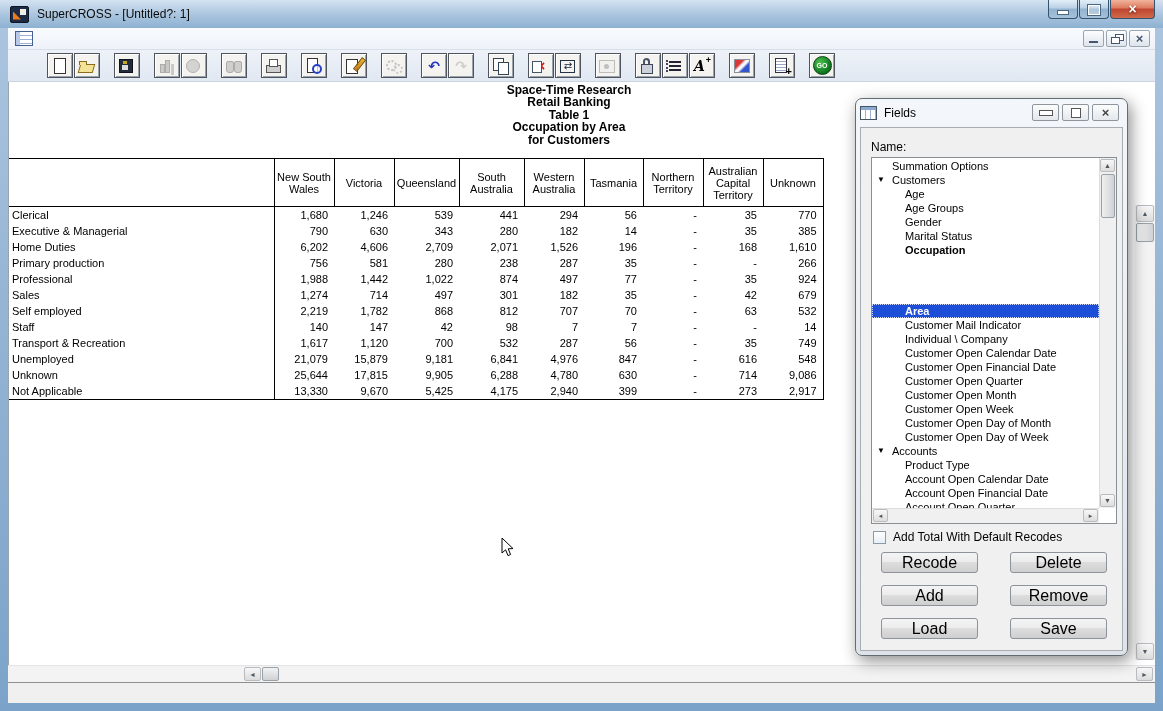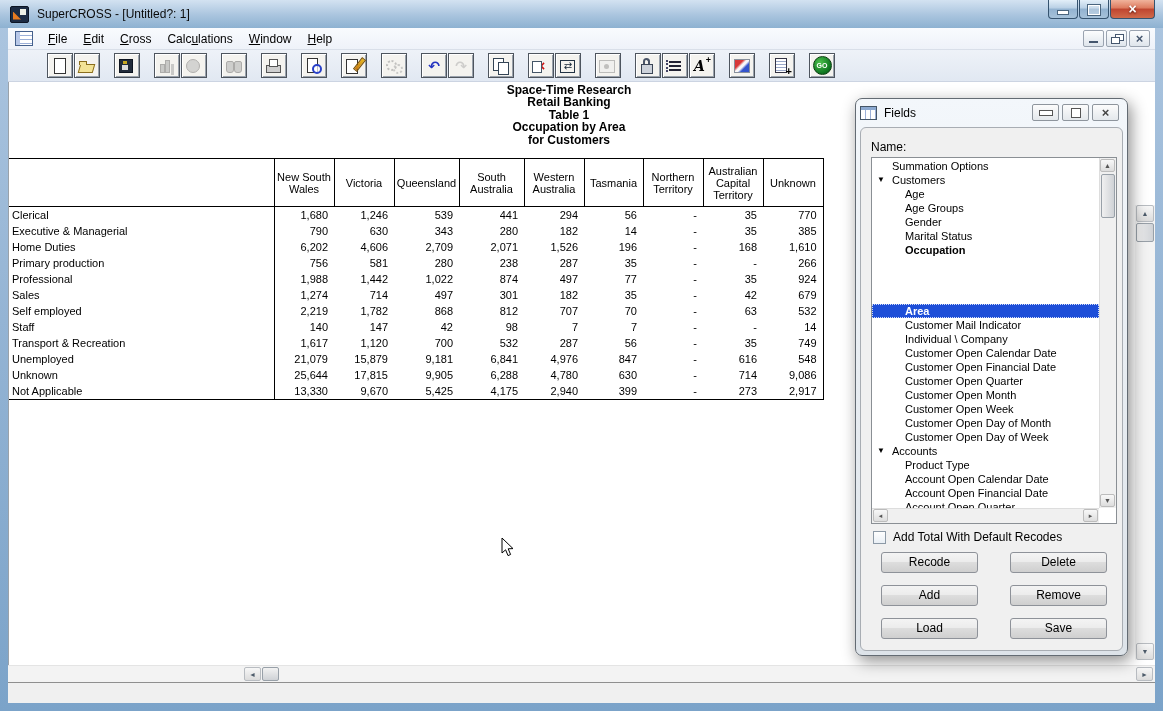--- a/index.html
+++ b/index.html
@@ -129,21 +129,21 @@
     box-shadow:3px 5px 16px rgba(0,0,0,.45);box-sizing:border-box;}
   .dlg-title{position:absolute;left:0;top:0;right:0;height:28px;display:flex;align-items:center;padding-left:4px;}
   .dlg-icon{width:15px;height:12px;border:1px solid #456;background:#fff;margin-right:7px;
     background-image:linear-gradient(180deg,#8aa8d0 0 3px,transparent 3px),repeating-linear-gradient(90deg,transparent 0 4px,#9cb0d8 4px 5px);}
   .dlg-title-text{font-size:12px;color:#000;}
   .dlg-caps{position:absolute;right:8px;top:5px;display:flex;gap:3px;}
   .dcap{width:27px;height:17px;border:1px solid #8e959d;border-radius:2px;background:linear-gradient(#fcfcfc,#e4e8ec);position:relative;box-sizing:border-box;}
   .d-min::after{content:"";position:absolute;left:6px;top:5px;width:12px;height:4px;border:1px solid #555;background:#fff;}
   .d-max::after{content:"";position:absolute;left:8px;top:3px;width:8px;height:8px;border:1px solid #555;background:#fff;}
   .d-close::after{content:"×";position:absolute;left:0;top:0;width:100%;text-align:center;font:bold 13px/15px "Liberation Sans",sans-serif;color:#444;}
-  .dlg-client{position:absolute;left:4px;right:4px;top:28px;bottom:4px;background:#f0f0f0;border:1px solid #a8adb3;border-radius:6px;}
+  .dlg-client{position:absolute;left:4px;right:4px;top:28px;bottom:4px;background:#f0f0f0;border:1px solid #a8adb3;border-radius:0;}
   .name-label{position:absolute;left:10px;top:12px;font-size:12px;color:#000;}
   .listbox{position:absolute;left:10px;top:29px;width:246px;height:367px;background:#fff;border:1px solid #8a8f94;box-sizing:border-box;overflow:hidden;}
   .list-items{position:absolute;left:0;top:1px;right:17px;bottom:15px;overflow:hidden;}
   .fl-item{height:14px;line-height:14px;font-size:11px;white-space:nowrap;padding-left:33px;color:#000;position:relative;}
   .fl-item.lvl0,.fl-item.lvl1{padding-left:20px;}
   .fl-item.bold{font-weight:bold;}
   .fl-item.selected{color:#fff;outline:1px dotted rgba(255,255,255,.8);outline-offset:-1px;}
   .expander{position:absolute;left:5px;top:0;font-size:8px;line-height:14px;color:#000;}
   .lb-vscroll{position:absolute;right:0;top:0;width:17px;height:calc(100% - 15px);background:#f0f0f0;border-left:1px solid #ddd;box-sizing:border-box;}
   .lb-hscroll{position:absolute;left:0;bottom:0;height:15px;width:calc(100% - 17px);background:#f0f0f0;border-top:1px solid #ddd;box-sizing:border-box;}
@@ -151,21 +151,21 @@
     font-size:7px;line-height:12px;text-align:center;color:#555;box-sizing:border-box;}
   .lb-up{left:0;top:1px;}
   .lb-dn{left:0;bottom:1px;}
   .lb-thumb{position:absolute;left:1px;top:16px;width:14px;height:44px;background:linear-gradient(90deg,#f0f0f0,#cfd2d6);border:1px solid #98a0a8;border-radius:2px;box-sizing:border-box;}
   .lb-left{left:1px;top:0;}
   .lb-right{right:1px;top:0;}
   .chk-row{position:absolute;left:12px;top:402px;display:flex;align-items:center;}
   .chk{width:13px;height:13px;background:linear-gradient(#fefefe,#e9eff5);border:1px solid #8c99a6;margin-right:7px;box-sizing:border-box;}
   .chk-label{font-size:12px;color:#000;}
   .btn-grid{position:absolute;left:20px;top:424px;display:grid;grid-template-columns:97px 97px;column-gap:32px;row-gap:12px;}
-  .w7btn{height:21px;border:1px solid #8e9299;border-radius:3px;font-size:12px;text-align:center;line-height:19px;color:#000;box-sizing:border-box;
+  .w7btn{height:21px;border:1px solid #8e9299;border-radius:3px;font-size:16px;text-align:center;line-height:19px;color:#000;box-sizing:border-box;
     background:linear-gradient(#f4f4f4 0%,#ececec 45%,#dddddd 50%,#cfcfcf 100%);}
 
   .cursor{position:absolute;left:492px;top:455px;z-index:5;}
 </style>
 </head>
 <body>
 
 <div class="canvas">
 
   <div class="titlebar">
@@ -181,28 +181,20 @@
       <div class="cap-btn close">
           <span class="g-close">×</span>
         </div>
     </div>
   </div>
 
   <div class="window-inner">
 
     <div class="menubar">
       <span class="mdi-icon"></span>
-      <div class="menu-items">
-          <span class="menu-item"><u>F</u>ile</span>
-          <span class="menu-item"><u>E</u>dit</span>
-          <span class="menu-item"><u>C</u>ross</span>
-          <span class="menu-item">Calc<u>u</u>lations</span>
-          <span class="menu-item"><u>W</u>indow</span>
-          <span class="menu-item"><u>H</u>elp</span>
-        </div>
       <div class="mdi-btns">
         <div class="mdi-btn m-min"></div>
         <div class="mdi-btn m-restore"></div>
         <div class="mdi-btn m-close"></div>
       </div>
     </div>
 
     <div class="toolbar">
         <div class="tbtn gap">
           <span class="ic ic-page"></span>

